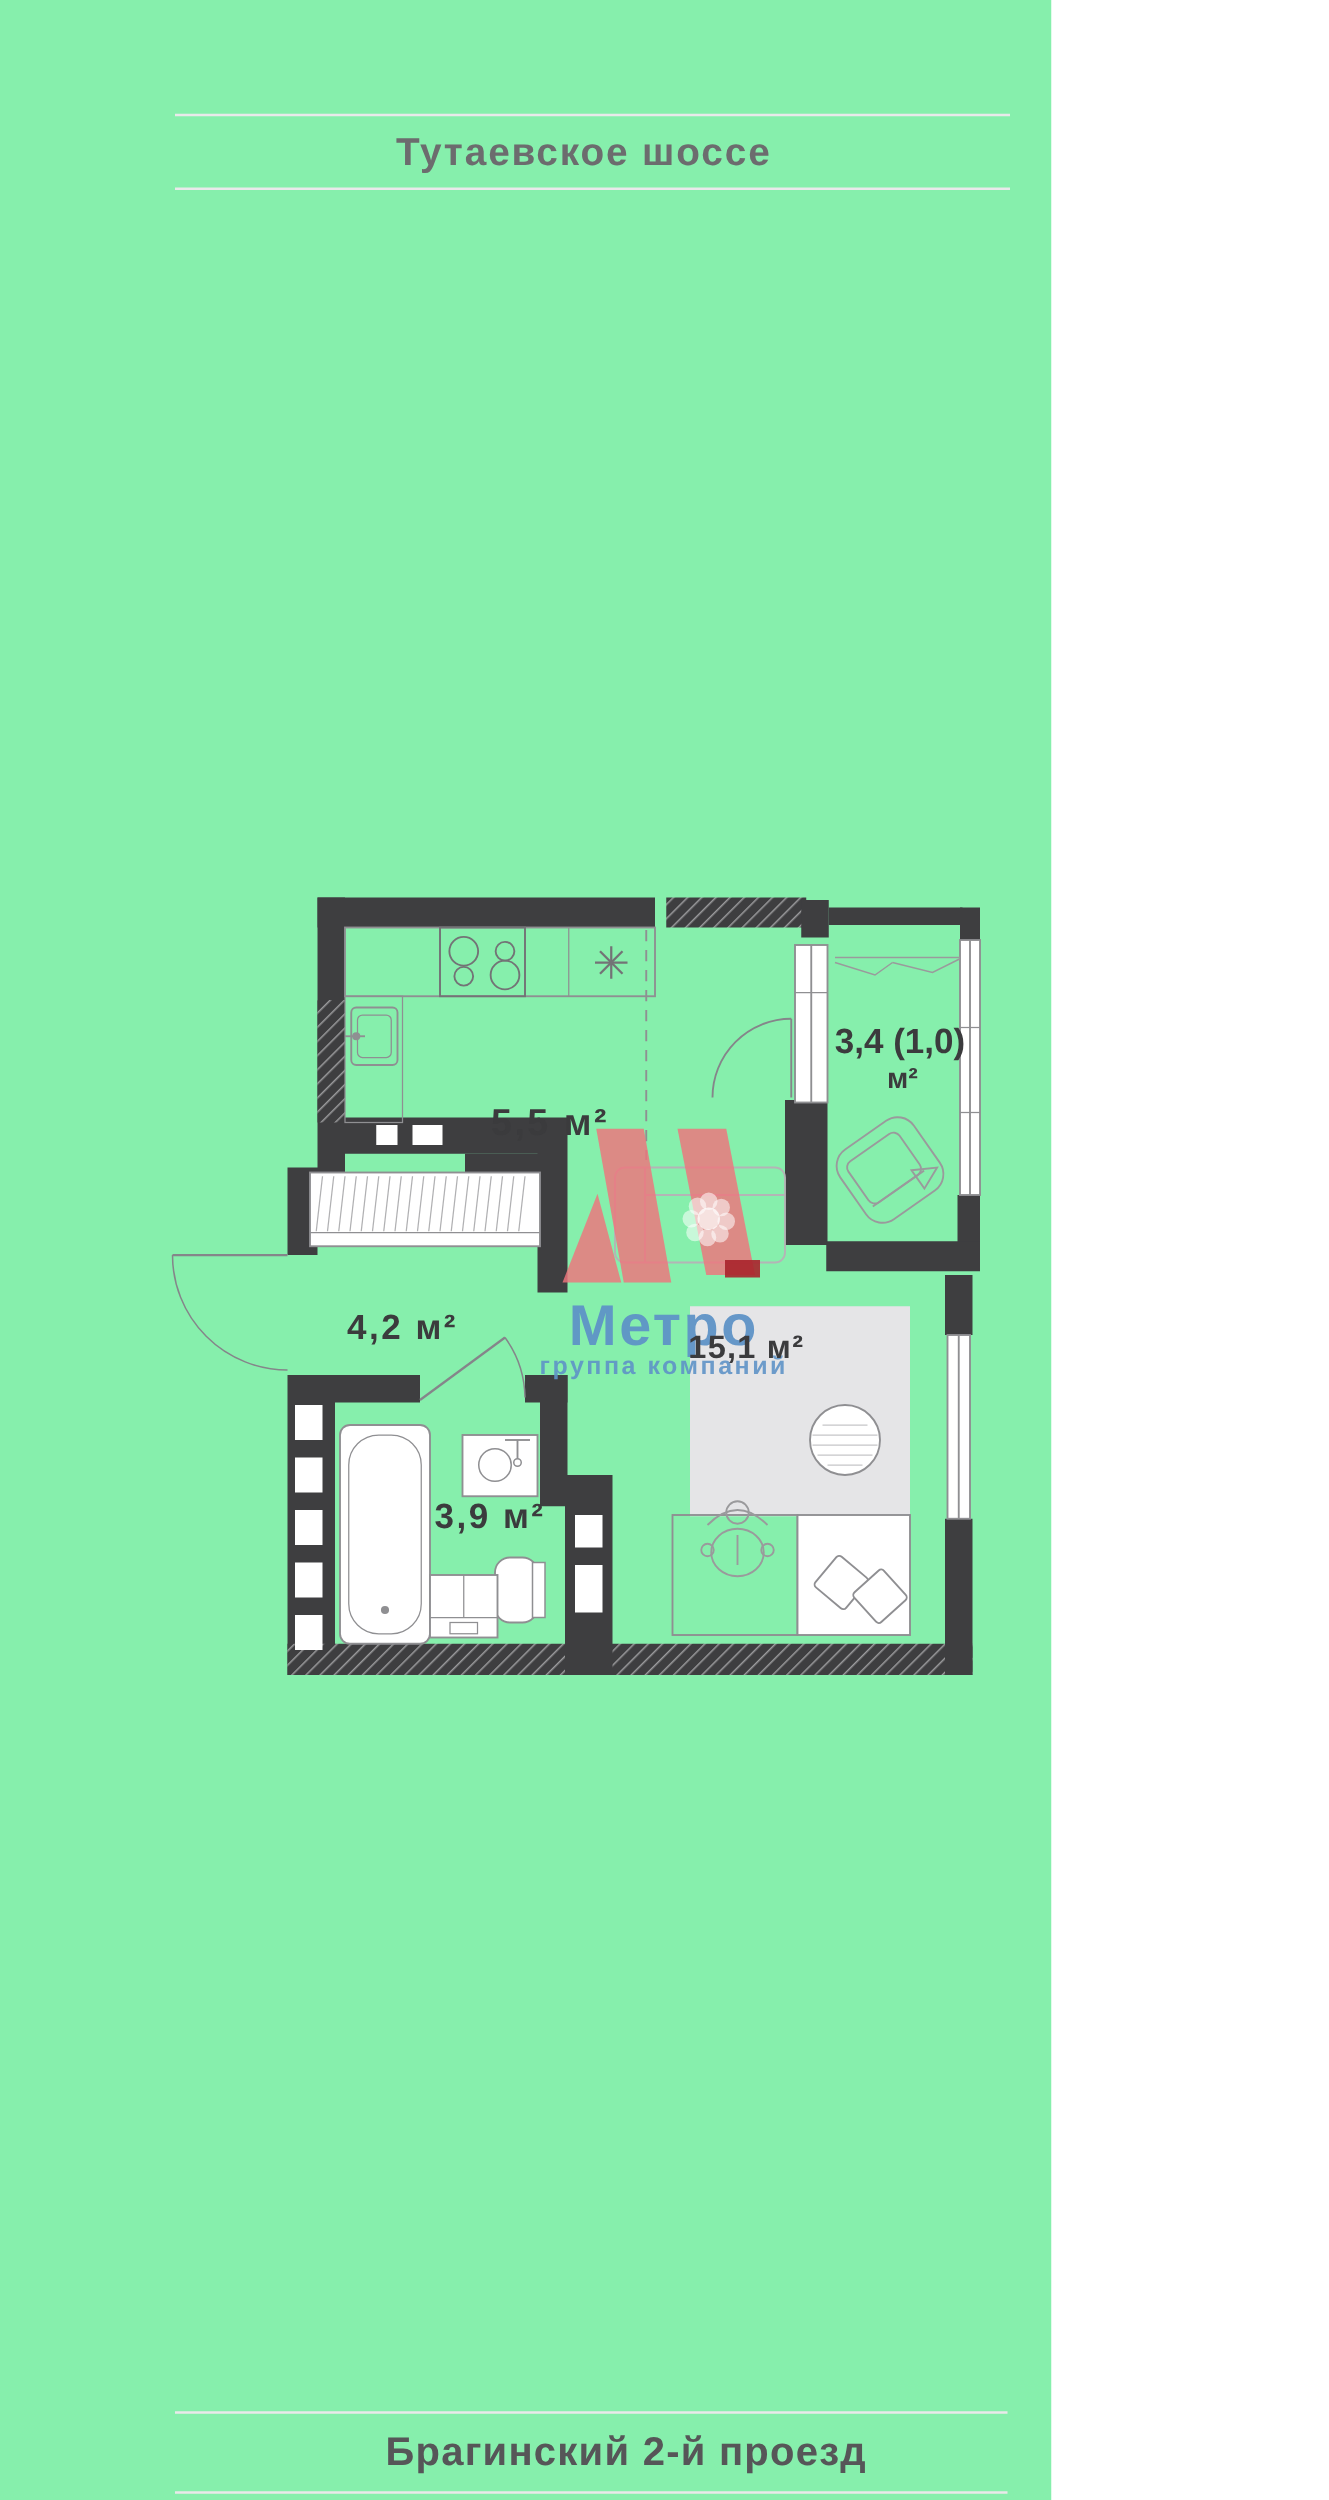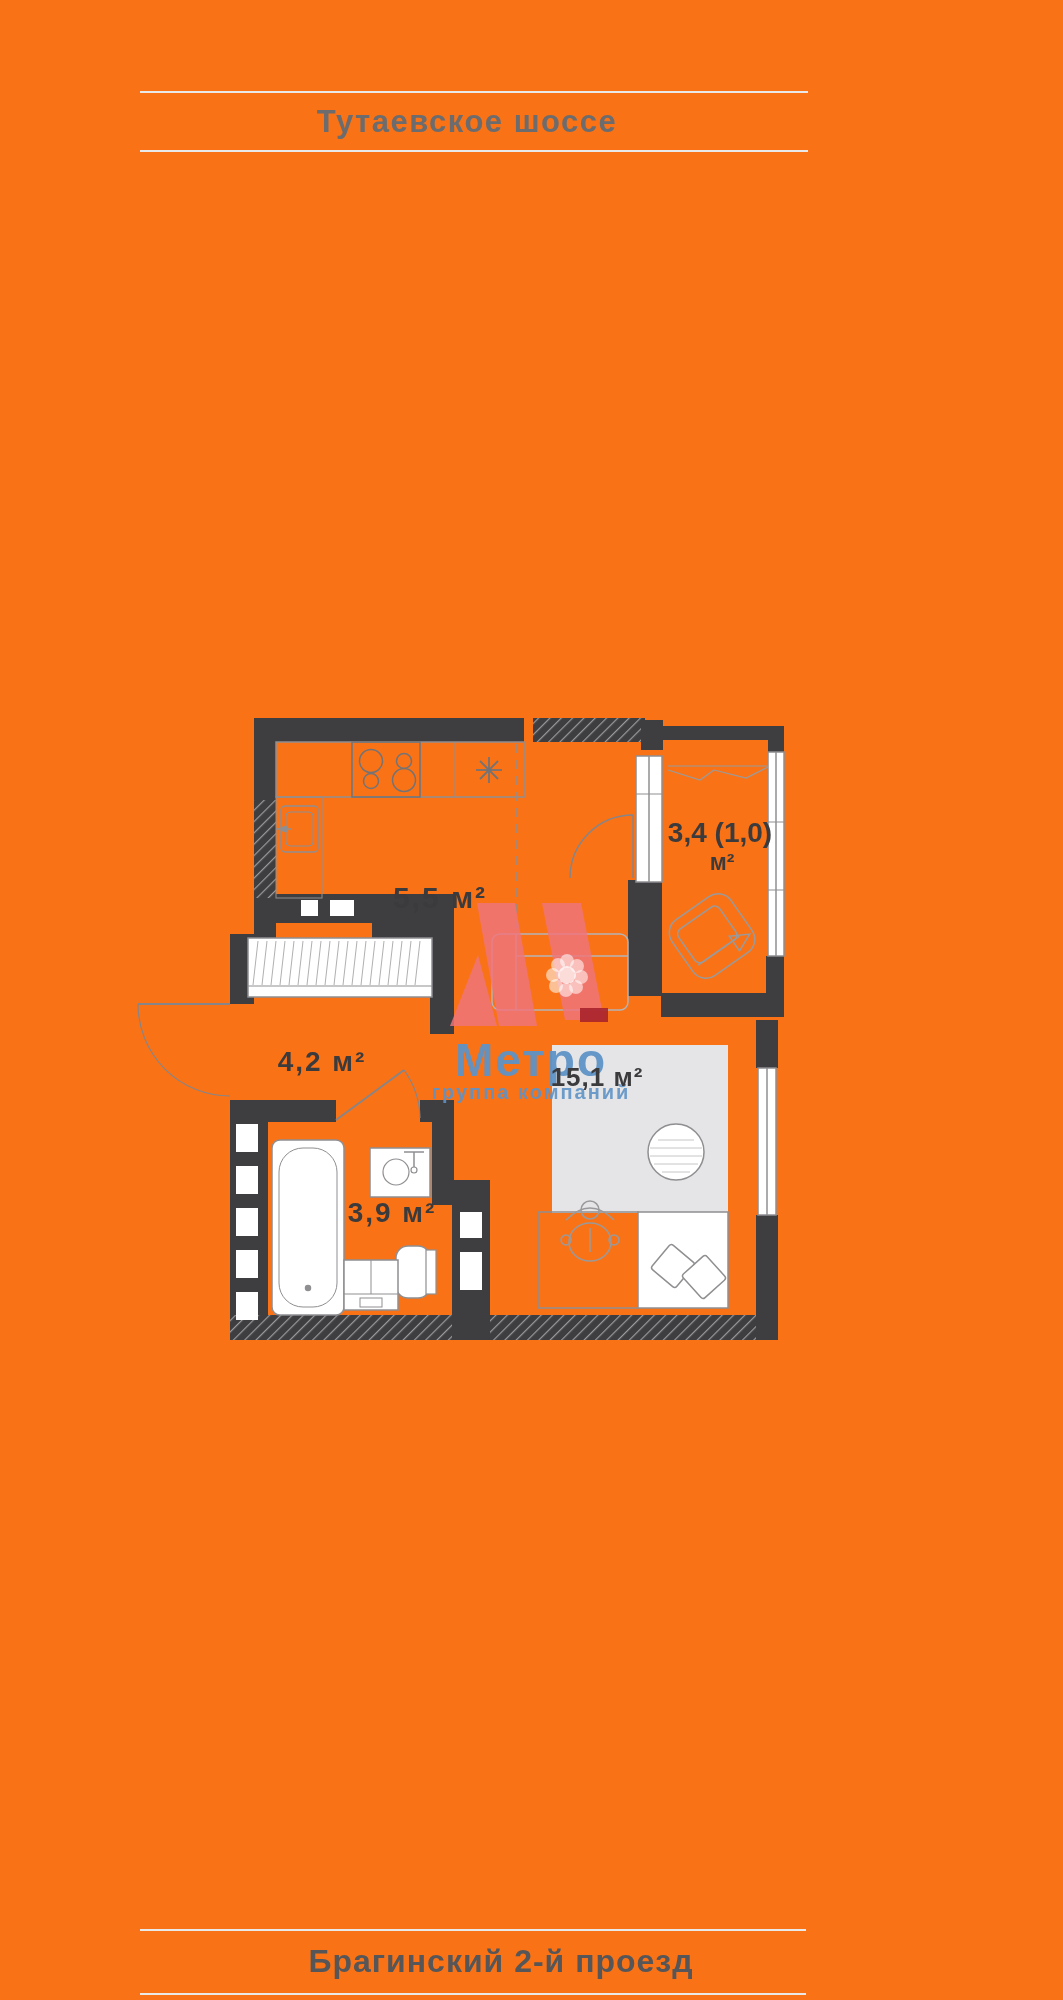--- a/index.html
+++ b/index.html
@@ -1,16 +1,16 @@
 <!DOCTYPE html>
 <html><head>
 <meta charset="utf-8">
 <style>
   html,body{margin:0;padding:0;background:#fff;}
-  .canvas{position:relative;width:1063px;height:2000px;background:#f97316;overflow:hidden;
+  .canvas{position:relative;width:841px;height:2000px;background:#86efac;overflow:hidden;
           font-family:"Liberation Sans", sans-serif;}
   svg{position:absolute;left:0;top:0;}
   text{font-family:"Liberation Sans", sans-serif;}
 </style>
 </head>
 <body>
 
 <div class="canvas">
 <svg width="1063" height="2000" viewBox="0 0 1063 2000" xmlns="http://www.w3.org/2000/svg">
 

